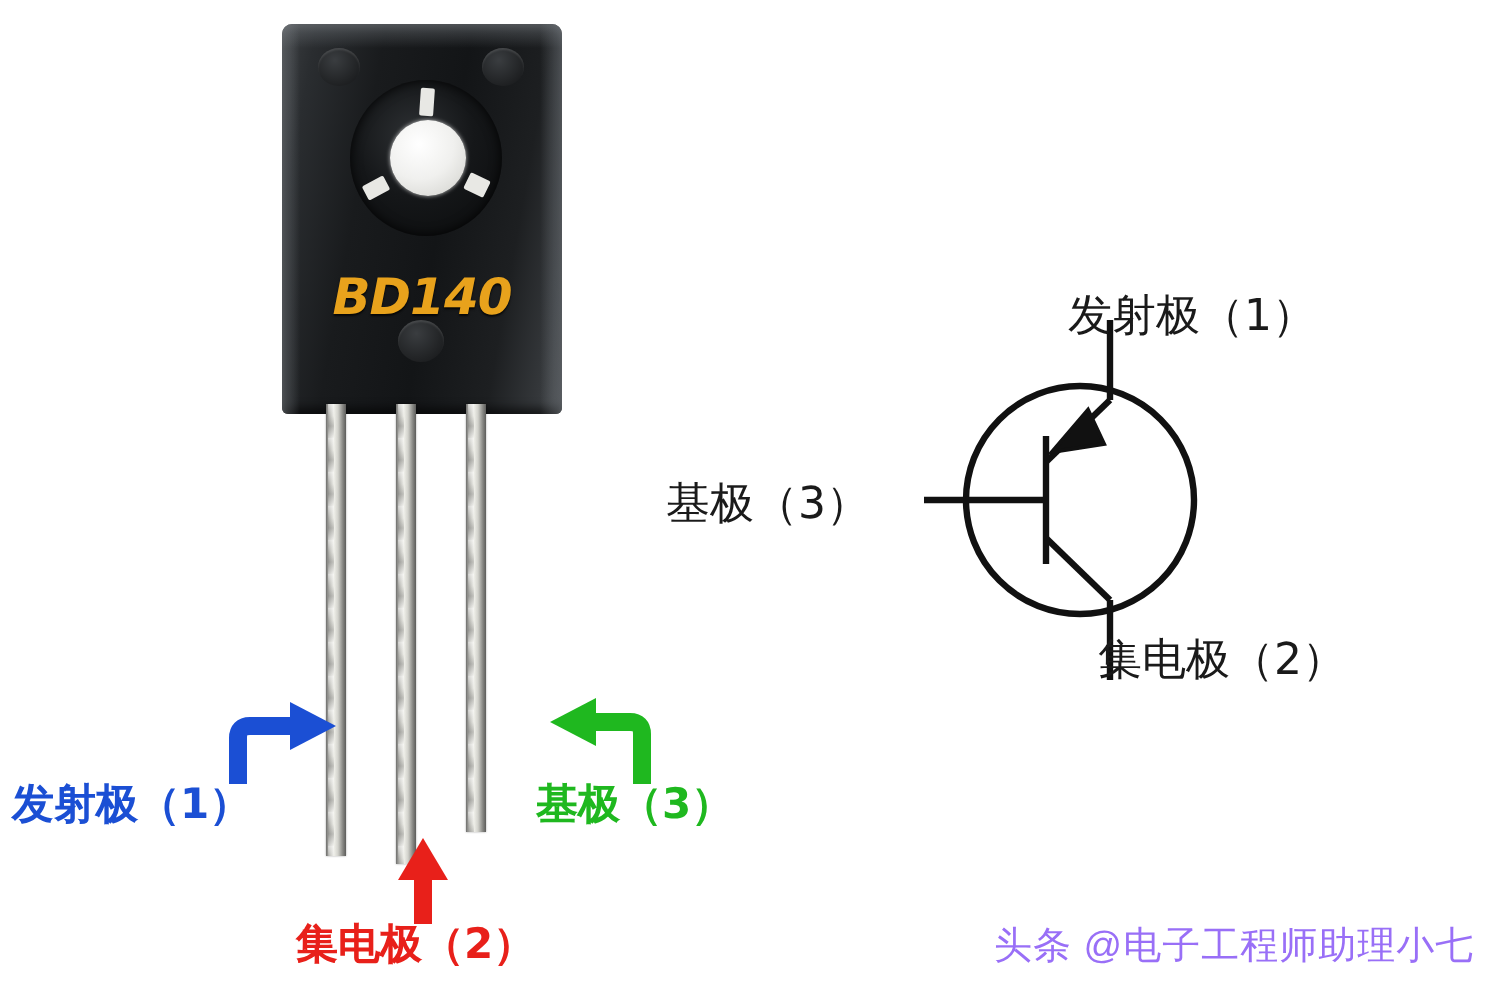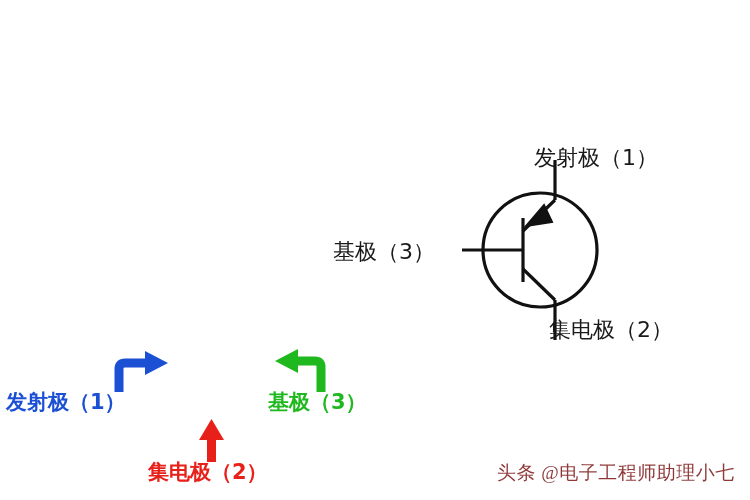--- a/index.html
+++ b/index.html
@@ -169,23 +169,23 @@
   }
   .sym-emitter   { left: 534px; top: 143px; }
   .sym-base      { left: 333px; top: 237px; }
   .sym-collector { left: 549px; top: 315px; }
 
   
   .watermark {
     position: absolute;
     left: 497px;
     top: 460px;
-    font-family: Liberation Serif, serif;
+    font-family: Liberation Sans, sans-serif;
     font-size: 19px;
-    color: #7f1d1d;
+    color: #8b5cf6;
     letter-spacing: 0.5px;
     white-space: nowrap;
     opacity: 0.88;
   }
 
   svg { display: block; }
   .arrow-layer {
     position: absolute;
     left: 0; top: 0;
     width: 750px; height: 500px;
@@ -195,20 +195,46 @@
     position: absolute;
     left: 440px; top: 160px;
     width: 200px; height: 180px;
   }
 </style>
 </head>
 <body>
 
 <div id="stage">
 
+  <div class="photo-wrap">
+
+    <div class="pkg-body">
+      <div class="pkg-bevel"></div>
+      <div class="pkg-edge-left"></div>
+      <div class="pkg-edge-right"></div>
+
+      <div class="dimple d-tl"></div>
+      <div class="dimple d-tr"></div>
+
+      <div class="hole-ring">
+        <div class="tab-notch n1"></div>
+        <div class="tab-notch n2"></div>
+        <div class="tab-notch n3"></div>
+        <div class="hole"></div>
+      </div>
+
+      <div class="pkg-mark">BD140</div>
+
+      <div class="dimple d-bc"></div>
+    </div>
+
+    <div class="lead l1"></div>
+    <div class="lead l2"></div>
+    <div class="lead l3"></div>
+  </div>
 
   <svg class="arrow-layer" viewBox="0 0 750 500">
 
     <g>
       <path d="M119,392 L119,369 Q119,363 125,363 L148,363" fill="none" stroke="#1b4fd4" stroke-width="9" stroke-linecap="butt"></path>
       <polygon points="145,351 168,363 145,375" fill="#1b4fd4"></polygon>
     </g>
 
     <g>
       <path d="M321,392 L321,367 Q321,361 315,361 L295,361" fill="none" stroke="#1fb81f" stroke-width="9" stroke-linecap="butt"></path>

